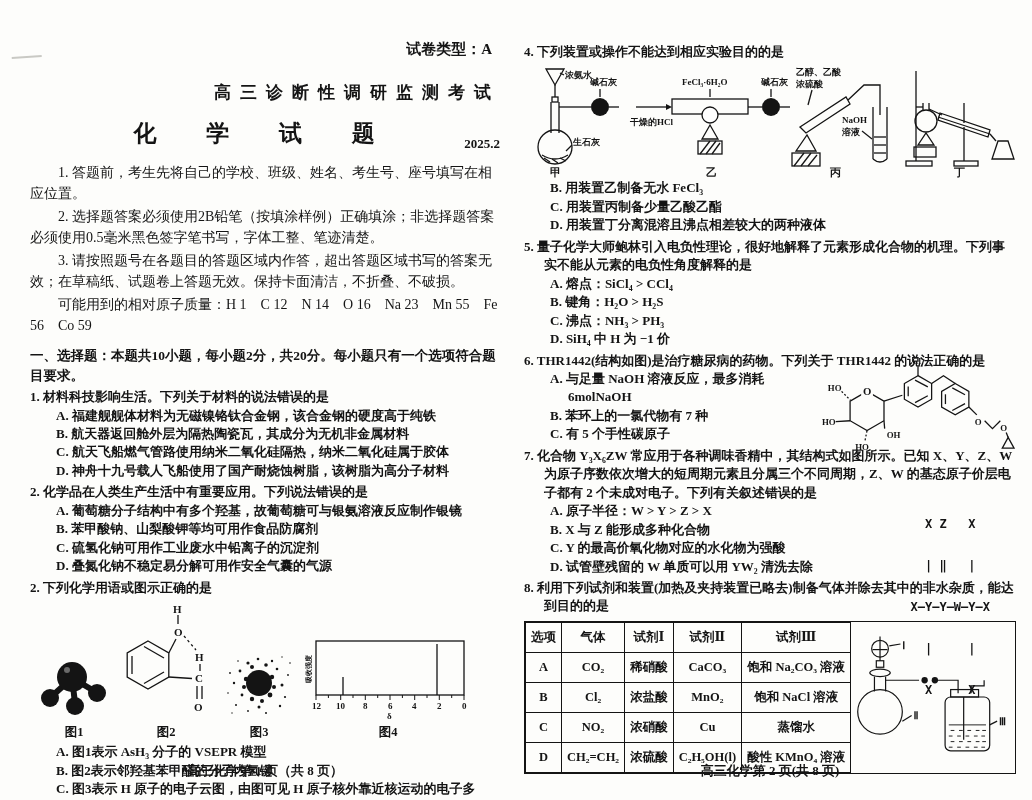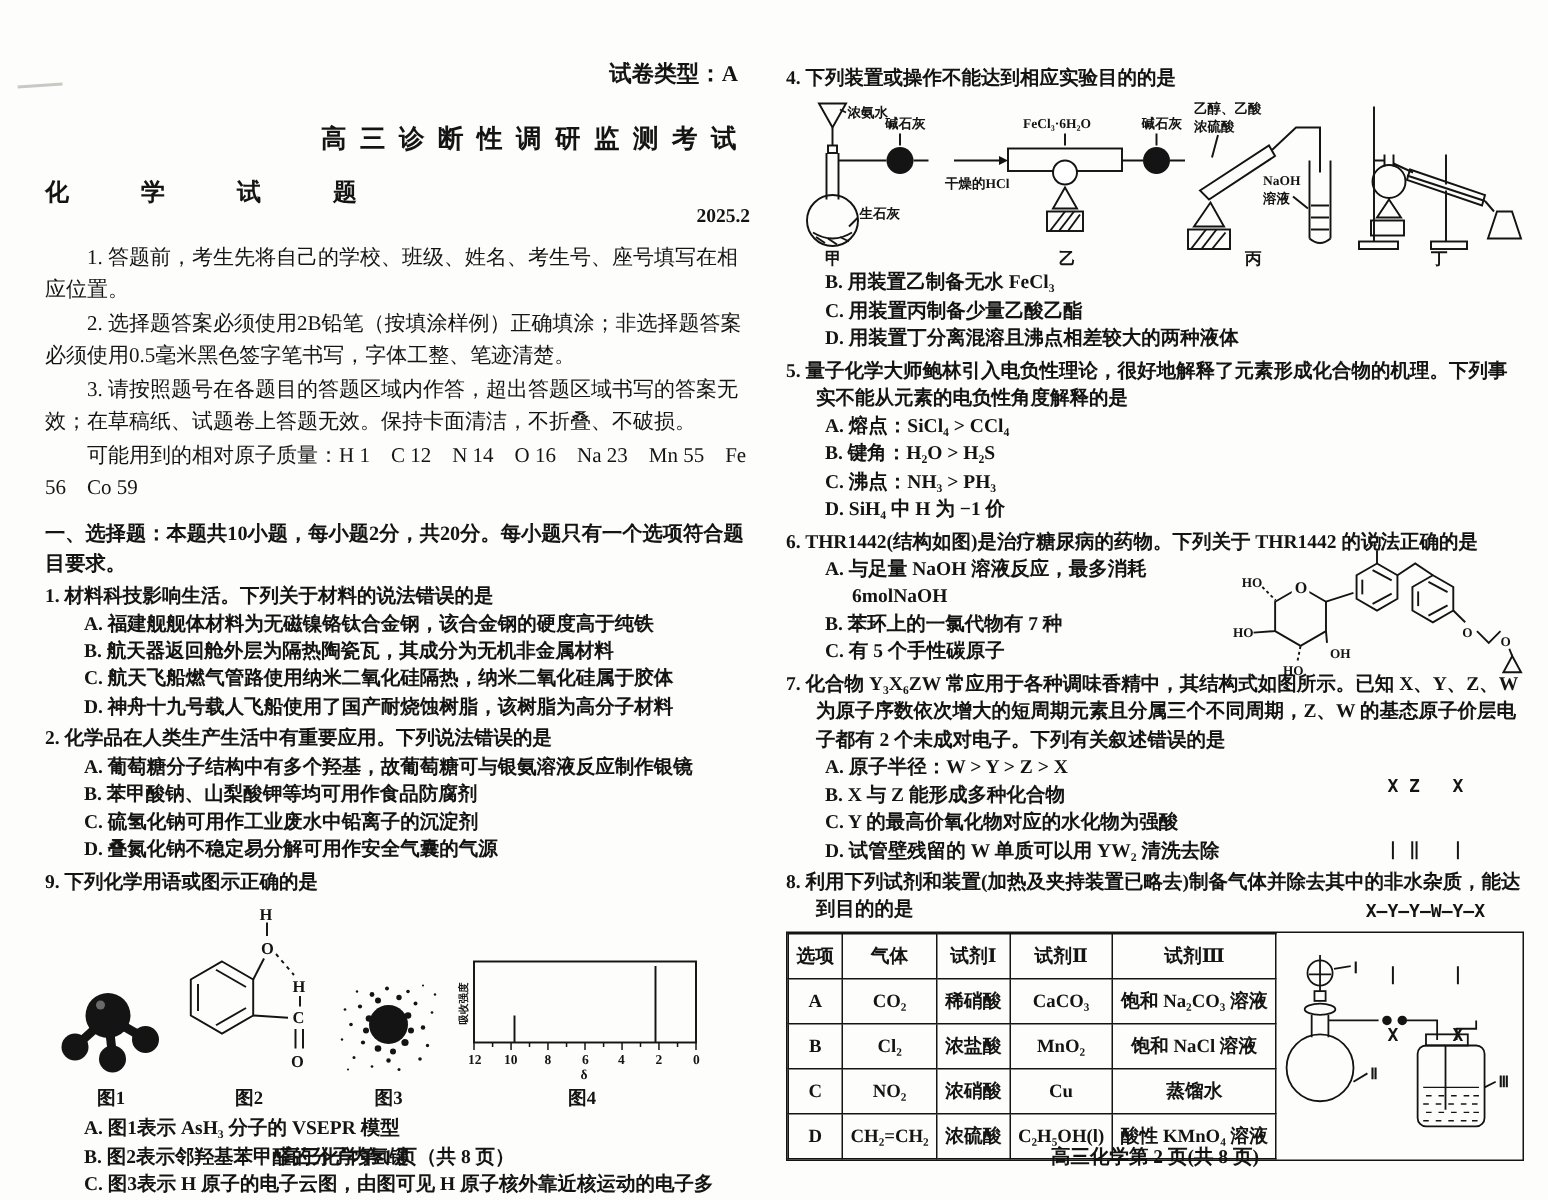--- a/index.html
+++ b/index.html
@@ -5,21 +5,21 @@
   html,body{margin:0;padding:0;}
   body{width:1032px;height:800px;background:#fdfdfb;overflow:hidden;position:relative;
        font-family:"Liberation Serif","DejaVu Serif",serif;color:#141414;}
   .page{position:absolute;top:40px;height:744px;}
   #page1{left:30px;width:470px;}
   #page2{left:524px;width:492px;}
   
   .exam-type{text-align:right;font-size:15px;font-weight:bold;padding-right:8px;}
   .main-title{text-align:right;font-size:17px;font-weight:bold;letter-spacing:9px;margin-top:22px;}
   .subject-wrap{position:relative;margin-top:14px;height:34px;}
-  .subject{text-align:left;font-size:16px;font-weight:bold;letter-spacing:22px;}
+  .subject{text-align:center;font-size:23px;font-weight:bold;letter-spacing:22px;}
   .date{position:absolute;right:0;bottom:0;font-size:13px;font-weight:bold;}
   .notice{font-size:14px;font-weight:normal;line-height:1.5;margin-top:2px;}
   .notice.ind{text-indent:2em;}
   .sec{font-size:13.5px;font-weight:bold;margin-top:10px;line-height:1.45;}
   .stem{font-size:13px;font-weight:bold;line-height:1.42;margin-top:3px;padding-left:20px;text-indent:-20px;}
   .opt{font-size:13px;font-weight:bold;line-height:1.42;padding-left:44px;text-indent:-18px;}
   .opt2{display:inline-block;width:48%;vertical-align:top;}
   .footer{position:absolute;bottom:4px;width:100%;text-align:center;font-size:13px;font-weight:bold;}
   
   .figrow{display:flex;align-items:flex-end;gap:6px;margin:6px 0 2px 8px;}
@@ -71,21 +71,21 @@
   <div class="opt">B. 航天器返回舱外层为隔热陶瓷瓦，其成分为无机非金属材料</div>
   <div class="opt">C. 航天飞船燃气管路使用纳米二氧化硅隔热，纳米二氧化硅属于胶体</div>
   <div class="opt">D. 神舟十九号载人飞船使用了国产耐烧蚀树脂，该树脂为高分子材料</div>
 
   <div class="stem">2. 化学品在人类生产生活中有重要应用。下列说法错误的是</div>
   <div class="opt">A. 葡萄糖分子结构中有多个羟基，故葡萄糖可与银氨溶液反应制作银镜</div>
   <div class="opt">B. 苯甲酸钠、山梨酸钾等均可用作食品防腐剂</div>
   <div class="opt">C. 硫氢化钠可用作工业废水中铅离子的沉淀剂</div>
   <div class="opt">D. 叠氮化钠不稳定易分解可用作安全气囊的气源</div>
 
-  <div class="stem">9. 下列化学用语或图示正确的是</div>
+  <div class="stem">2. 下列化学用语或图示正确的是</div>
 
   <div class="figrow">
     <div class="fig">
       <svg width="72" height="66" viewBox="0 0 72 66">
         <line x1="34" y1="23" x2="13" y2="42" stroke="#141414" stroke-width="6"></line>
         <line x1="34" y1="23" x2="58" y2="37" stroke="#141414" stroke-width="6"></line>
         <line x1="34" y1="23" x2="37" y2="48" stroke="#141414" stroke-width="6"></line>
         <circle class="blk" cx="34" cy="22" r="15"></circle>
         <circle cx="29" cy="15" r="3" fill="#6a6a6a"></circle>
         <circle class="blk" cx="12" cy="43" r="9"></circle>

